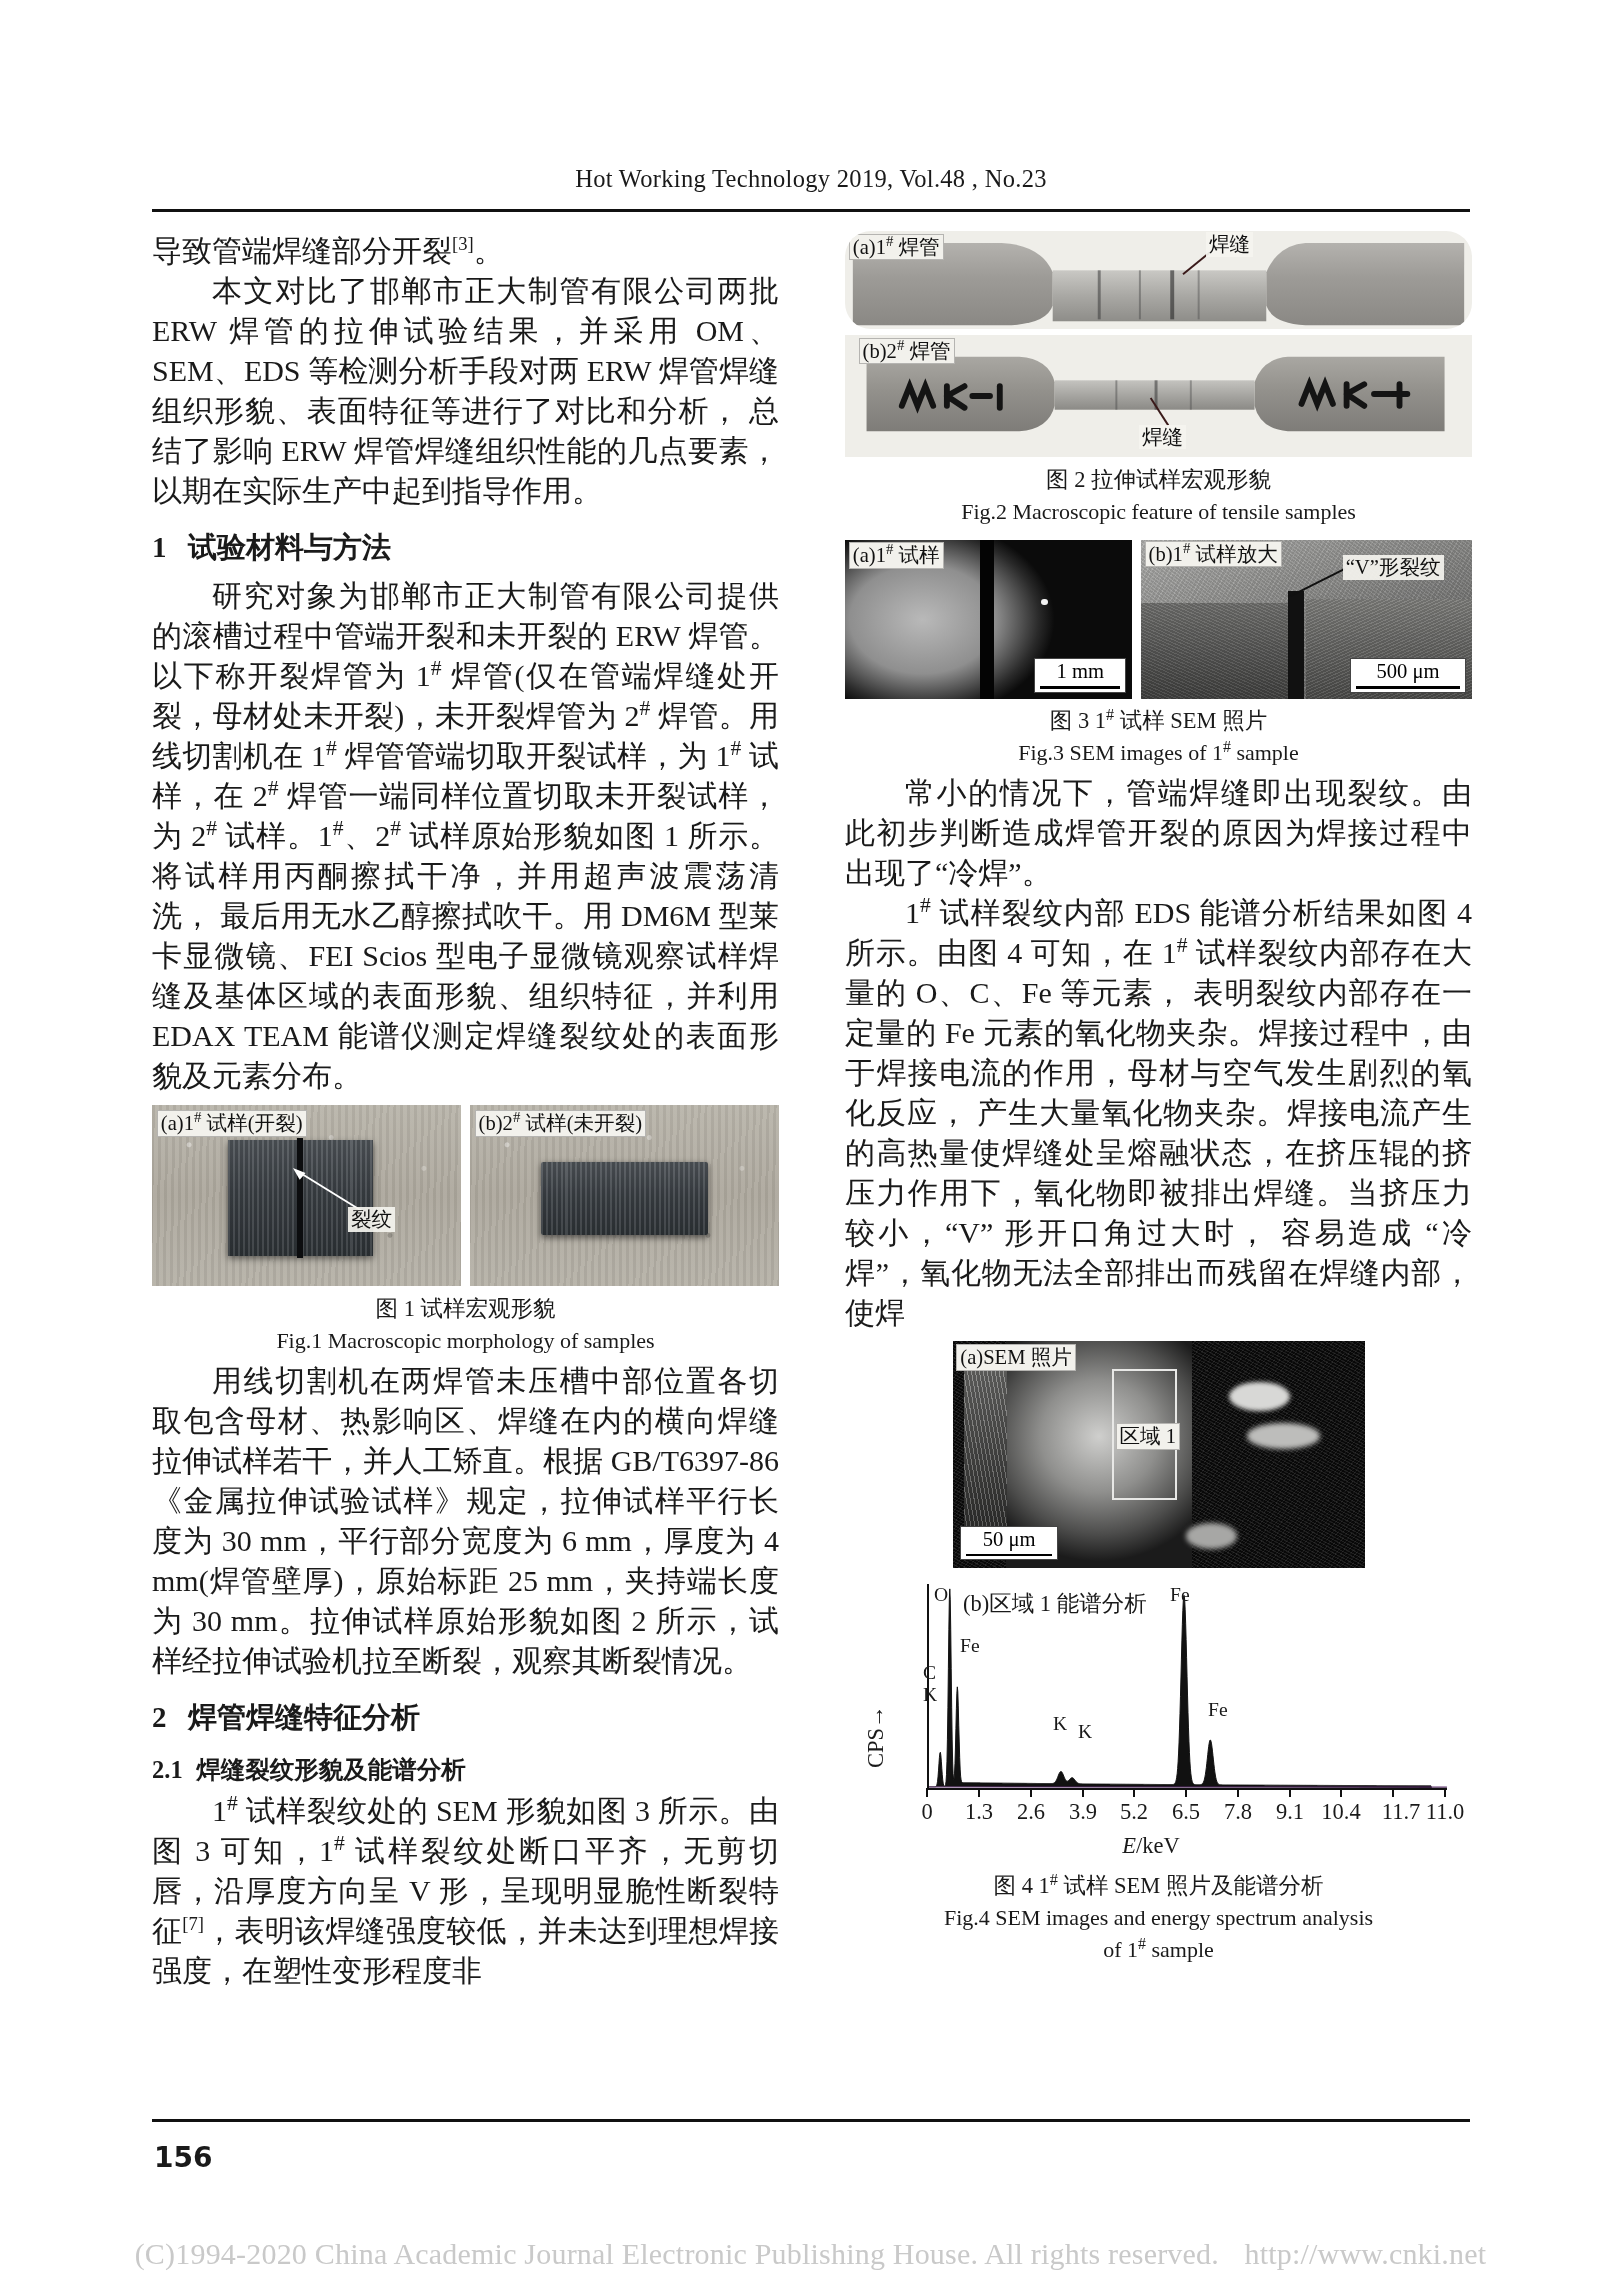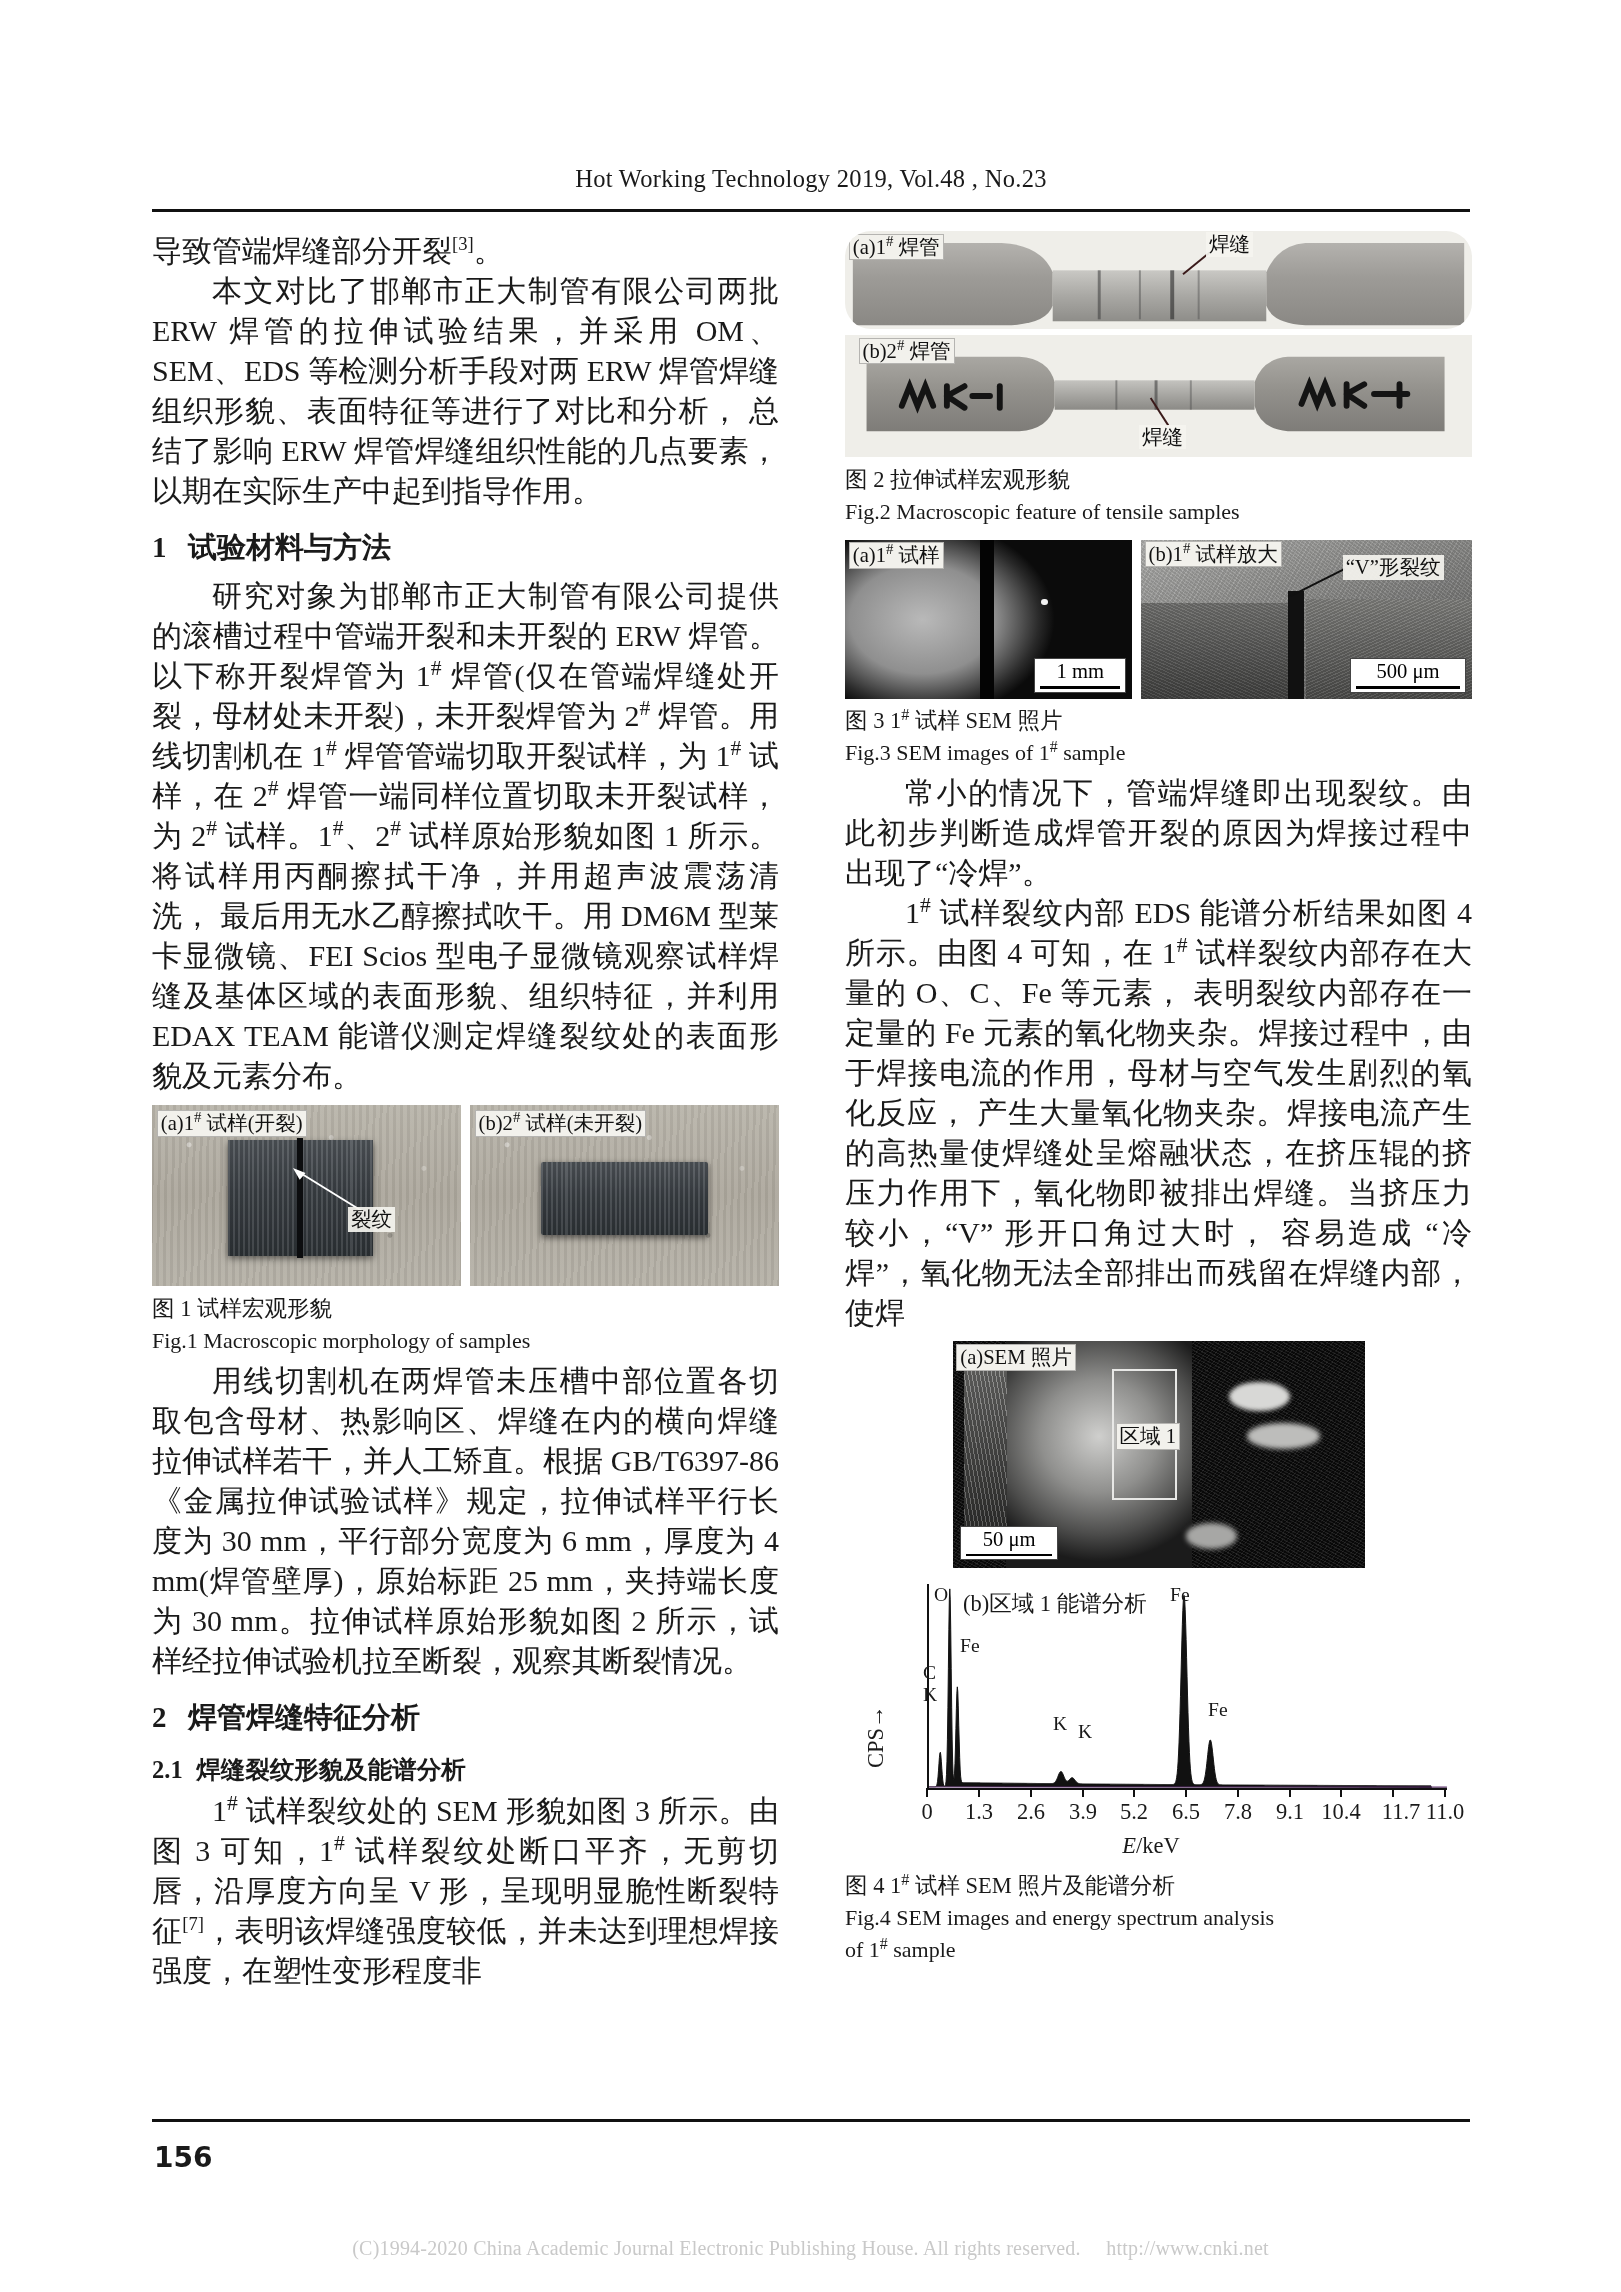--- a/index.html
+++ b/index.html
@@ -49,21 +49,21 @@
   h3.subsec{
     margin:9.8px 0 2px 0;
     font-family:"DejaVu Sans","Liberation Sans",sans-serif;
     font-weight:bold;font-size:24.5px;line-height:39px;
   }
   h3.subsec .num{font-family:"Liberation Serif",serif;margin-right:13.7px;}
 
   
   figure{margin:9.8px 0 3.9px 0;}
   .figcap{
-    font-size:22.5px;line-height:32px;margin-top:6.9px;
+    text-align:center;font-size:22.5px;line-height:32px;margin-top:6.9px;
   }
   .figcap .en{font-size:22px;}
 
   .photo-row{display:flex;gap:8.8px;}
 
   .ph{
     position:relative;overflow:hidden;
     background:#8a8a86;
   }
   .tag{
@@ -135,21 +135,21 @@
   .chart .peaklab{position:absolute;font-size:19.6px;white-space:nowrap;}
 
   
   .pagenum{
     position:absolute;left:154px;top:2141px;
     font-family:"DejaVu Sans","Liberation Sans",sans-serif;
     font-weight:bold;font-size:28px;
   }
   .copyright{
     position:absolute;left:0;top:2237px;width:1621px;text-align:center;
-    font-size:20px;color:#c9c9c9;letter-spacing:0.2px;
+    font-size:30px;color:#c9c9c9;letter-spacing:0.2px;
   }
   .copyright .gap{display:inline-block;width:25.5px;}
 </style>
 </head>
 <body>
 
 <div class="page">
 
   <div class="runhead">Hot Working Technology  2019, Vol.48 , No.23</div>
   <div class="rule-top"></div>

